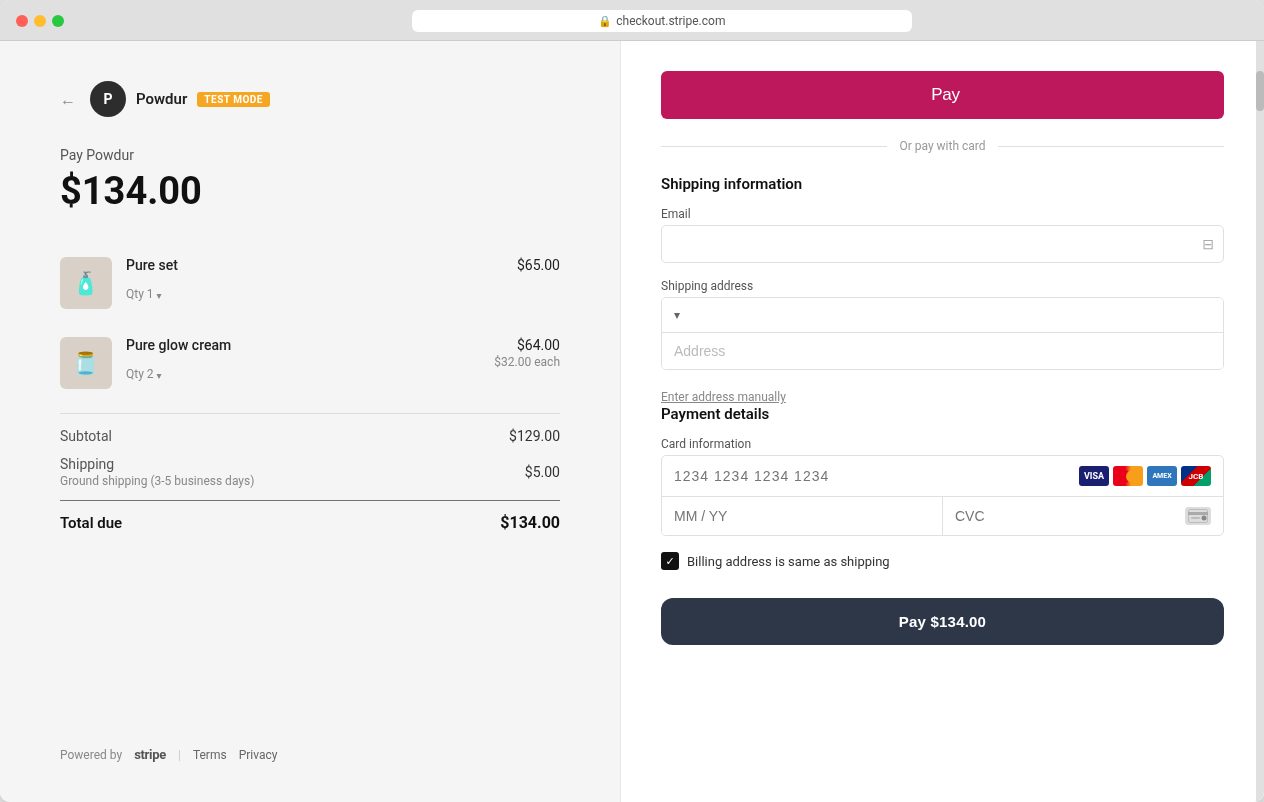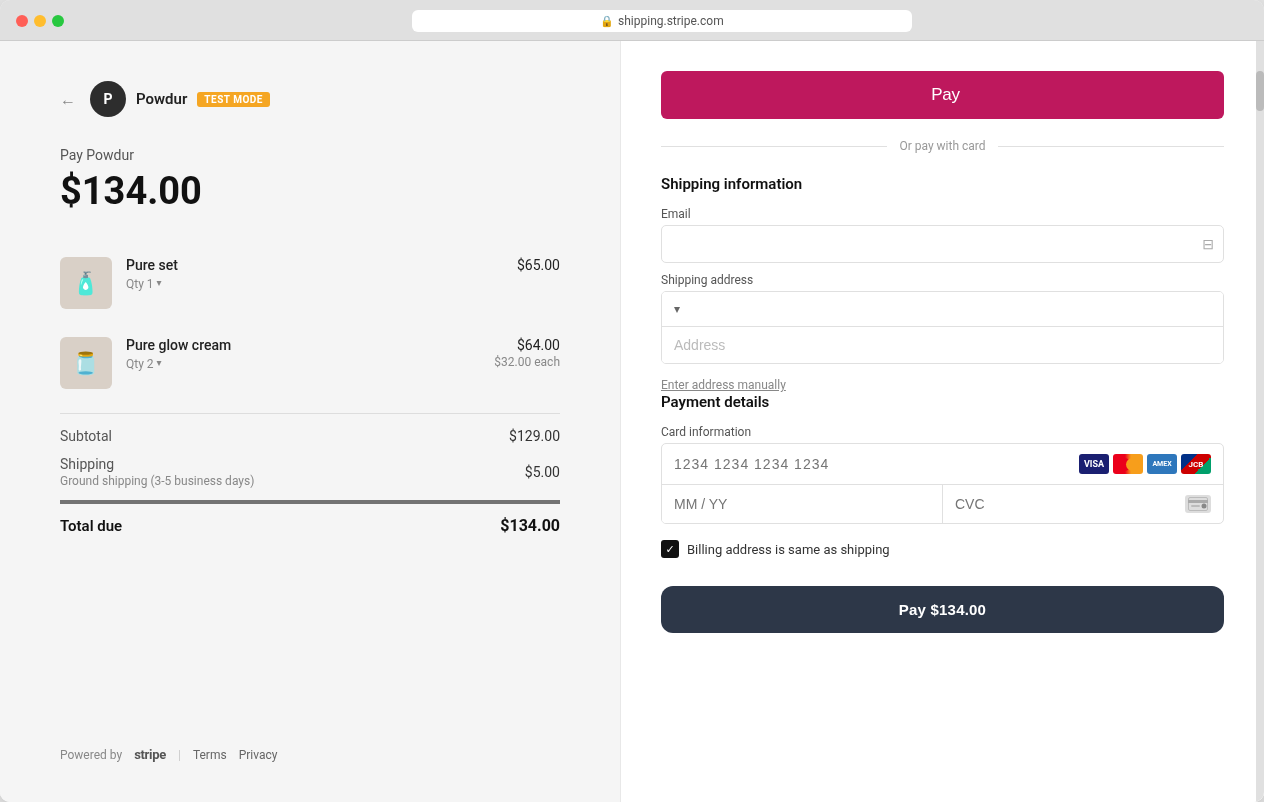--- a/index.html
+++ b/index.html
@@ -156,23 +156,23 @@
     }
     .item-name {
       font-size: 14px;
       font-weight: 500;
       color: #222;
     }
     .item-qty {
       font-size: 12px;
       color: #888;
       display: flex;
-      align-items: flex-start;
+      align-items: flex-end;
       gap: 3px;
-      margin-top: 4px;
+      margin-top: 14px;
     }
     .qty-chevron { font-size: 10px; color: #888; }
     .item-price {
       text-align: right;
     }
     .item-price-main {
       font-size: 14px;
       color: #222;
     }
     .item-price-each {
@@ -202,21 +202,21 @@
     }
     .summary-value {
       font-size: 14px;
       color: #333;
     }
     .total-row {
       display: flex;
       justify-content: space-between;
       align-items: center;
       padding-top: 12px;
-      border-top: 4px solid #737373;
+      border-top: 1px solid #737373;
       margin-top: 4px;
     }
     .total-label {
       font-size: 15px;
       font-weight: 600;
       color: #111;
     }
     .total-value {
       font-size: 16px;
       font-weight: 700;
@@ -287,21 +287,21 @@
       color: #999;
       white-space: nowrap;
     }
     .section-title {
       font-size: 15px;
       font-weight: 600;
       color: #111;
       margin-bottom: 14px;
     }
     .form-group {
-      margin-bottom: 10px;
+      margin-bottom: 16px;
     }
     .form-label {
       font-size: 12px;
       color: #555;
       margin-bottom: 4px;
       display: block;
     }
     .form-input {
       width: 100%;
       border: 1px solid #e0e0e0;
@@ -525,21 +525,21 @@
 
   <div class="browser-chrome">
     <div class="traffic-lights">
       <div class="traffic-light red"></div>
       <div class="traffic-light yellow"></div>
       <div class="traffic-light green"></div>
     </div>
     <div style="flex:1; display:flex; justify-content:center;">
       <div class="address-bar">
         <span class="lock-icon">🔒</span>
-        <span>shipping.stripe.com</span>
+        <span>checkout.stripe.com</span>
       </div>
     </div>
   </div>
 
   <div class="browser-content">
 
     <div class="left-panel">
 
       <div class="merchant-header">
         <span class="back-arrow">←</span>

